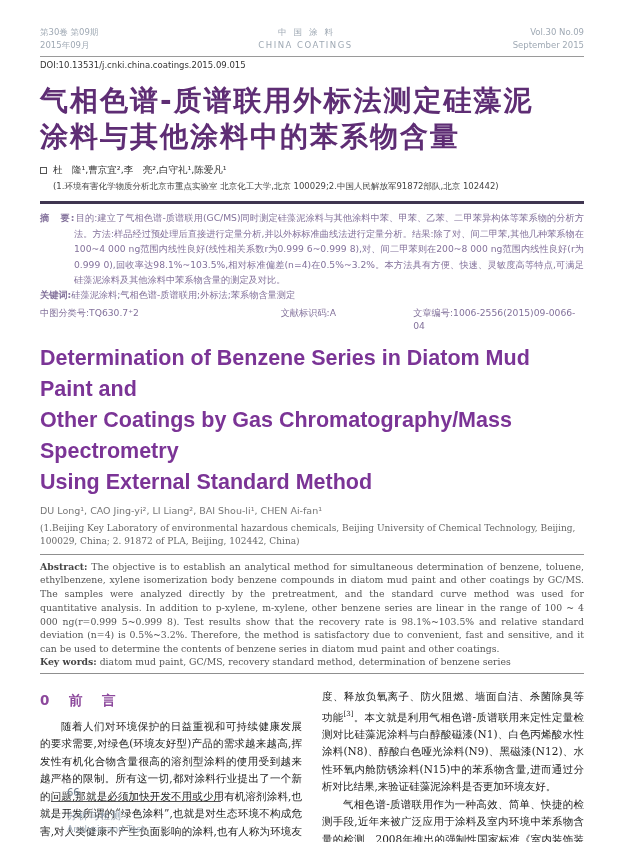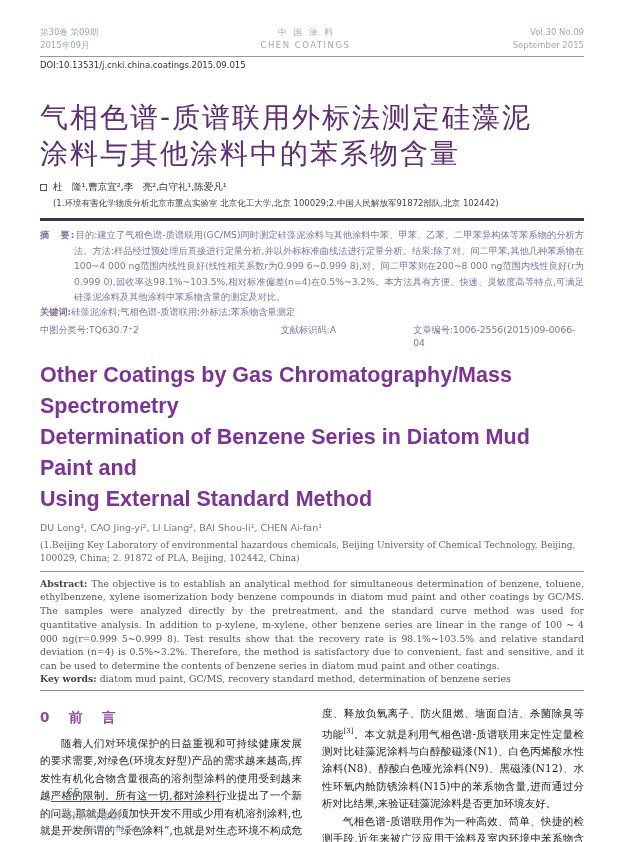--- a/index.html
+++ b/index.html
@@ -17,21 +17,21 @@
   
   .hdr { display:flex; justify-content:space-between; align-items:flex-end;
          color:#9fa9b4; font-size:8.5px; line-height:13px; }
   .hdr .c { text-align:center; }
   .hdr .r { text-align:right; }
   .hdr .jcn { letter-spacing:7px; padding-left:7px; }
   .hdr .jen { letter-spacing:1.5px; }
   .hdr-rule { border-top:1px solid #9a9a9a; margin-top:4px; }
   .doi { font-size:8.5px; color:#333; margin-top:3px; }
   
-  .title-cn { margin-top:30px; color:#5e2d74; font-weight:normal;
+  .title-cn { margin-top:13px; color:#5e2d74; font-weight:bold;
               font-size:28px; line-height:36px; letter-spacing:2px; }
   .authors-row { margin-top:9px; display:flex; align-items:center; font-size:9.5px; color:#333; }
   .sq { display:inline-block; width:7px; height:7px; border:1px solid #555; margin-right:6px; }
   .affil-cn { margin-top:4px; font-size:8.5px; color:#444; padding-left:13px; }
   
   .bar { height:3px; background:#3f3550; margin-top:8px; }
   .abs-cn { margin-top:6px; color:#83719b; font-size:9.2px; line-height:15.5px;
             text-align:justify; padding-left:34px; }
   .abs-cn .lbl { font-weight:bold; margin-left:-34px; letter-spacing:1px; }
   .kw-cn { margin-top:1px; color:#83719b; font-size:9.2px; }
@@ -73,21 +73,21 @@
 
 <div class="page">
 
   <div class="hdr">
     <div>
       <div>第30卷 第09期</div>
       <div>2015年09月</div>
     </div>
     <div class="c">
       <div class="jcn">中国涂料</div>
-      <div class="jen">CHEN COATINGS</div>
+      <div class="jen">CHINA COATINGS</div>
     </div>
     <div class="r">
       <div>Vol.30 No.09</div>
       <div>September 2015</div>
     </div>
   </div>
   <div class="hdr-rule"></div>
   <div class="doi">DOI:10.13531/j.cnki.china.coatings.2015.09.015</div>
 
   <div class="title-cn">
@@ -114,22 +114,22 @@
     </div>
     <div class="seg2">
       <span>文献标识码:</span><span>A</span>
     </div>
     <div>
       <span>文章编号:</span><span>1006-2556(2015)09-0066-04</span>
     </div>
   </div>
 
   <div class="title-en">
+    <div>Determination of Benzene Series in Diatom Mud Paint and</div>
     <div>Other Coatings by Gas Chromatography/Mass Spectrometry</div>
-    <div>Determination of Benzene Series in Diatom Mud Paint and</div>
     <div>Using External Standard Method</div>
   </div>
   <div class="authors-en">DU Long¹, CAO Jing-yi², LI Liang², BAI Shou-li¹, CHEN Ai-fan¹</div>
   <div class="affil-en">(1.Beijing Key Laboratory of environmental hazardous chemicals, Beijing University of Chemical Technology, Beijing, 100029, China; 2. 91872 of PLA, Beijing, 102442, China)</div>
   <div class="thin-rule"></div>
 
   <div class="abs-en">
     <span class="lbl">Abstract:</span>
     <span>The objective is to establish an analytical method for simultaneous determination of benzene, toluene, ethylbenzene, xylene isomerization body benzene compounds in diatom mud paint and other coatings by GC/MS. The samples were analyzed directly by the pretreatment, and the standard curve method was used for quantitative analysis. In addition to p-xylene, m-xylene, other benzene series are linear in the range of 100 ~ 4 000 ng(r=0.999 5~0.999 8). Test results show that the recovery rate is 98.1%~103.5% and relative standard deviation (n=4) is 0.5%~3.2%. Therefore, the method is satisfactory due to convenient, fast and sensitive, and it can be used to determine the contents of benzene series in diatom mud paint and other coatings.</span>
   </div>

